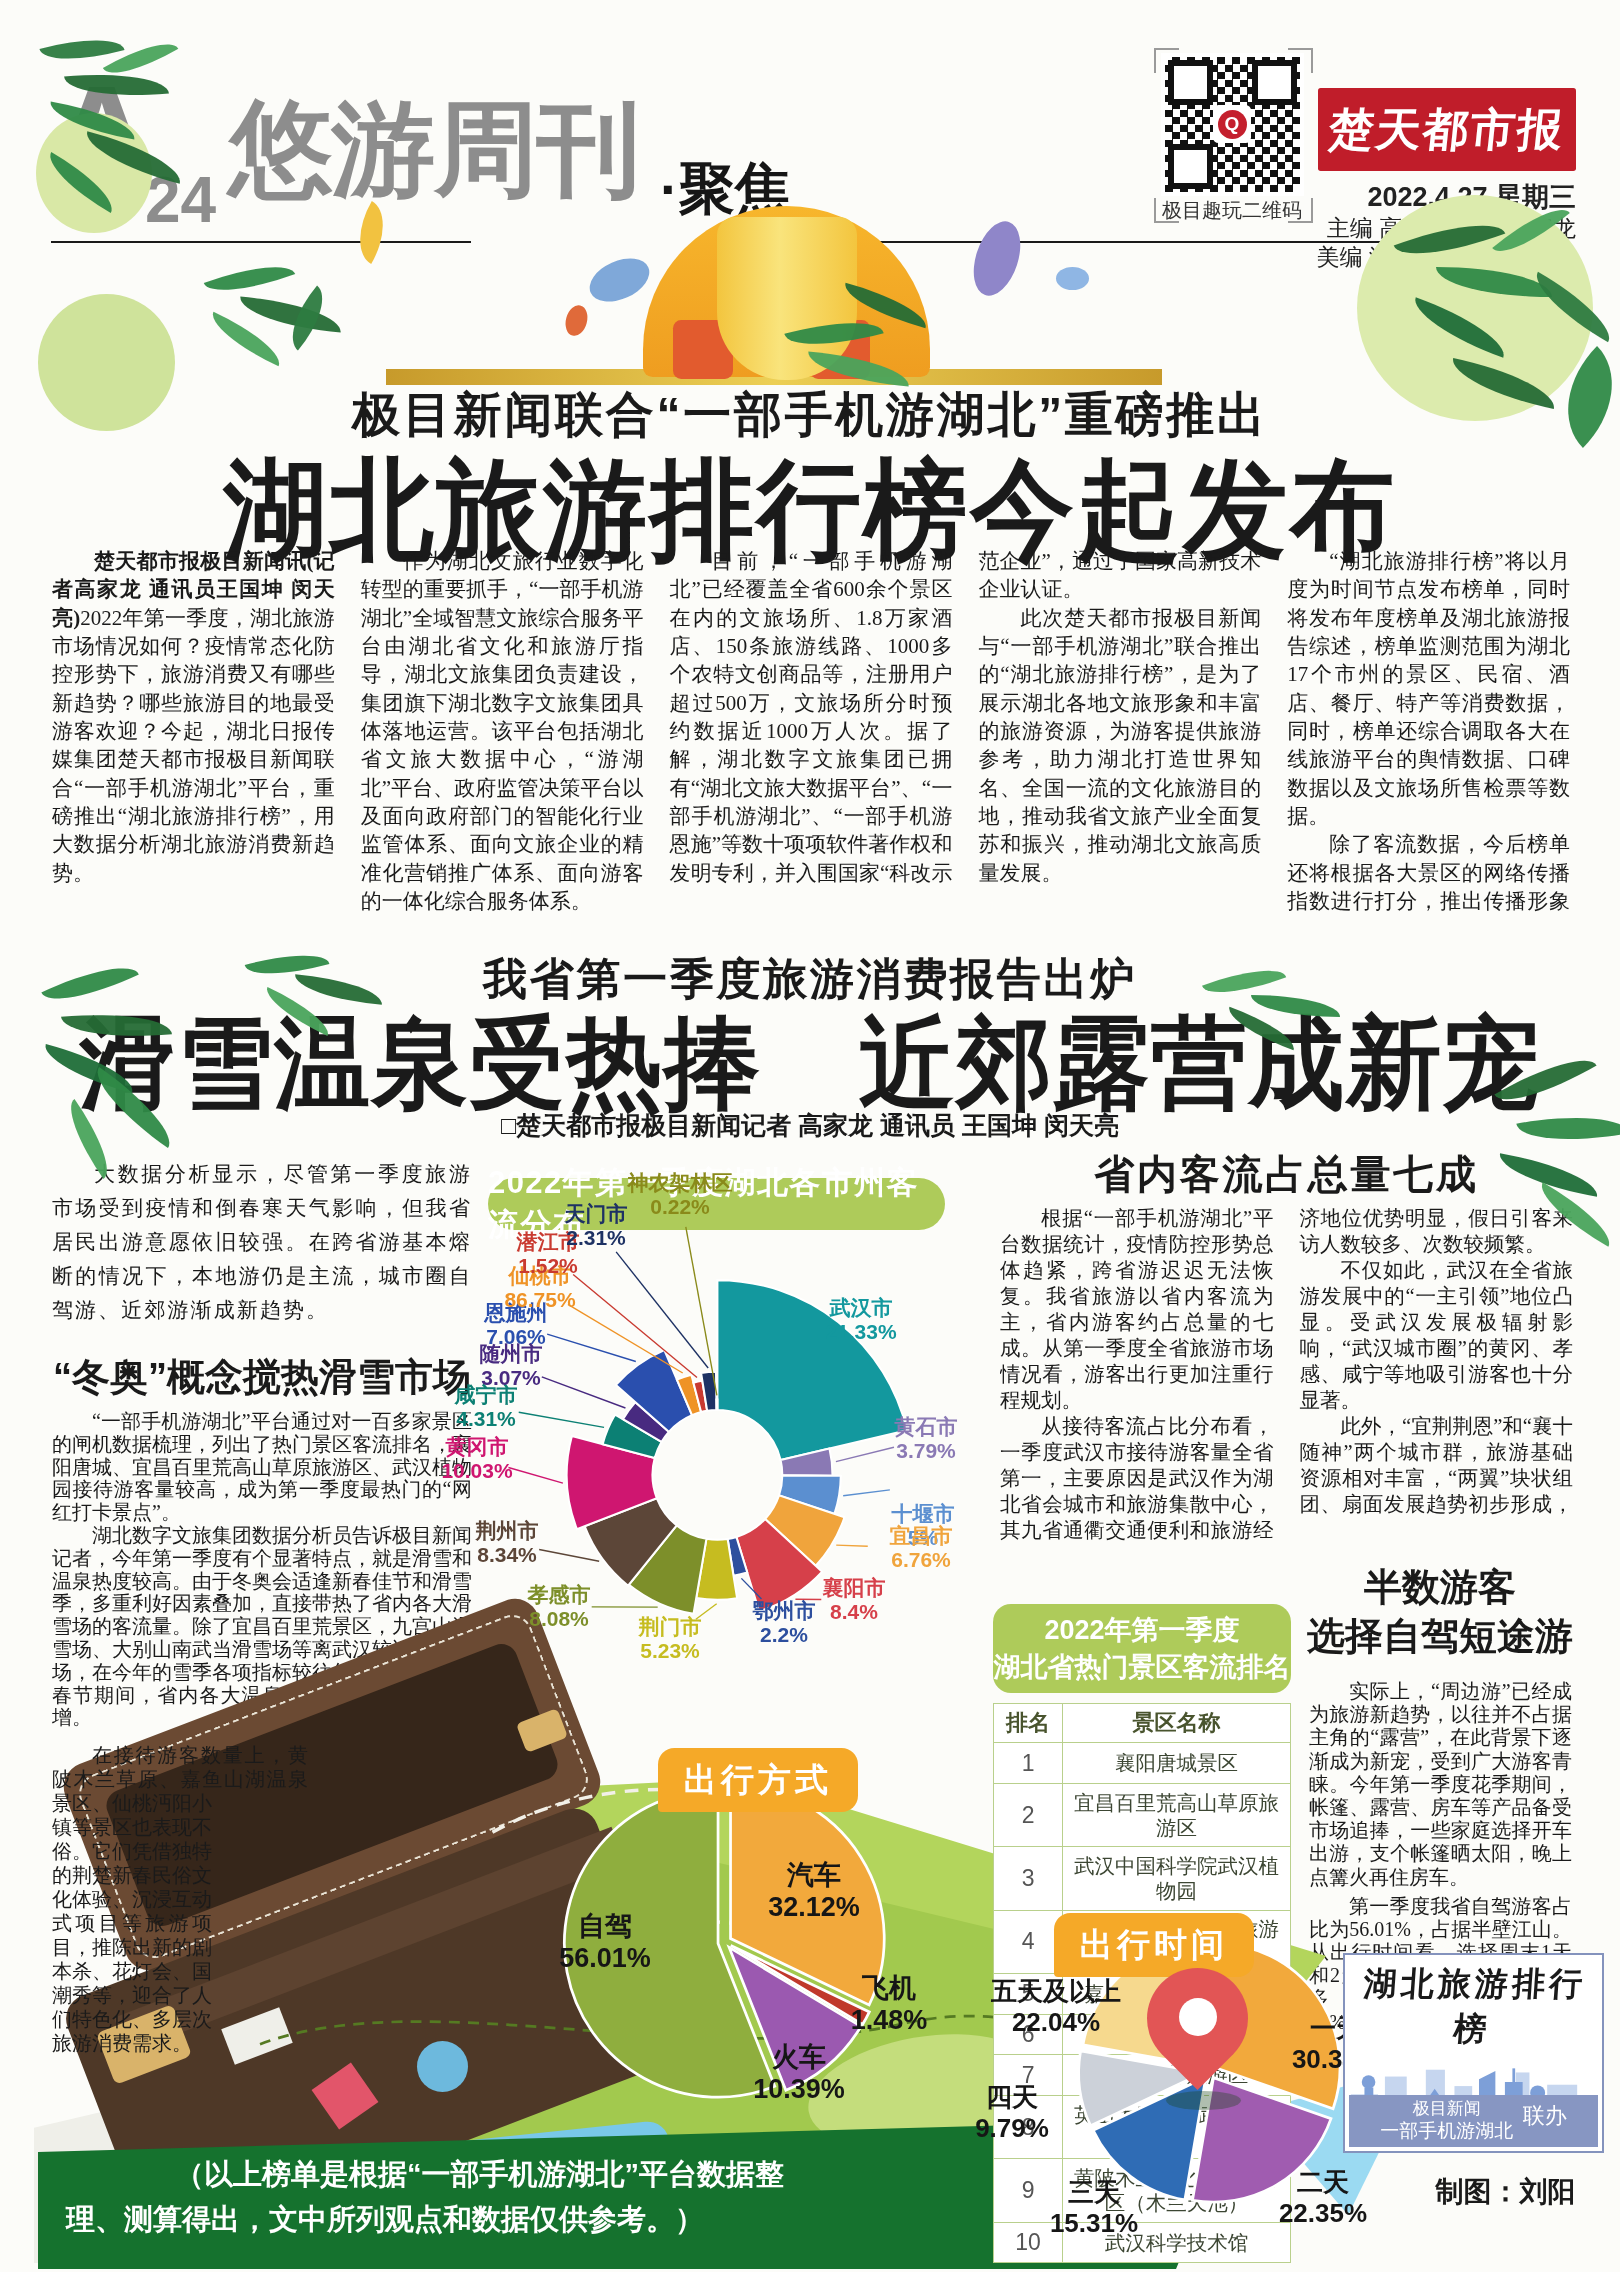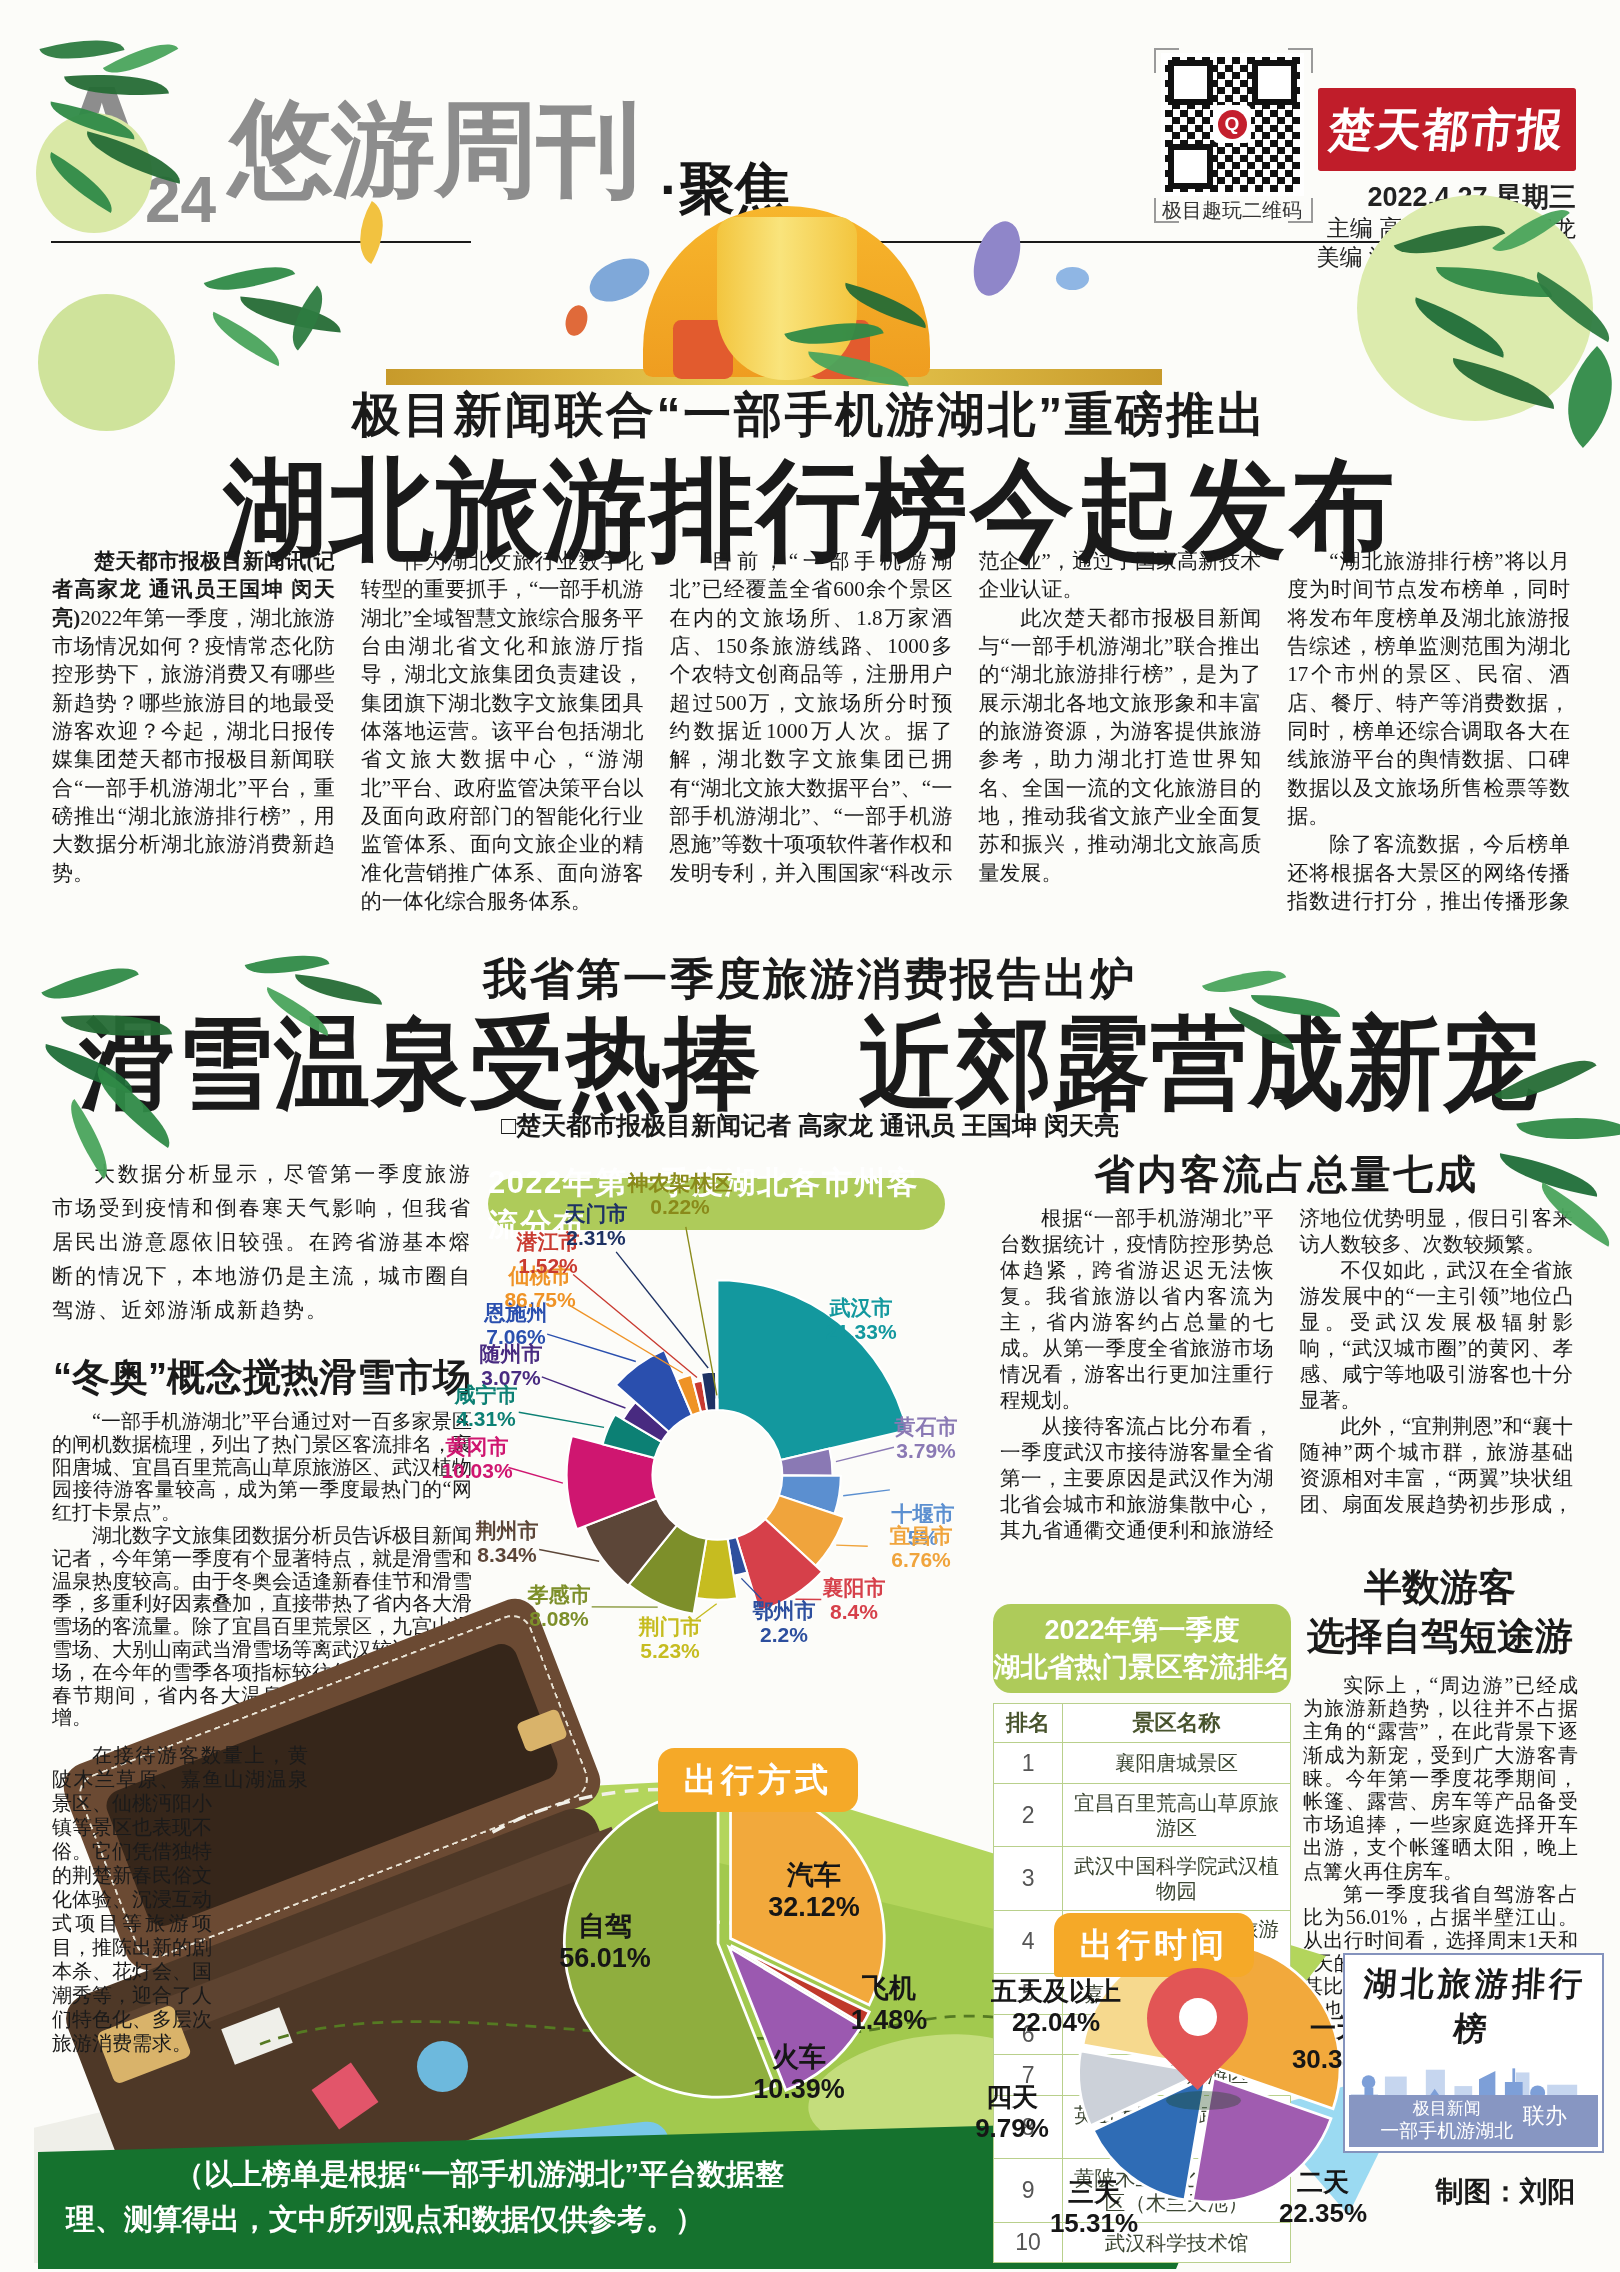--- a/index.html
+++ b/index.html
@@ -67,21 +67,21 @@
               font-weight:900;line-height:1.35;padding:8.2px 0}
   #hot-table table{margin-top:9.6px;width:100%;border-collapse:collapse;background:#fff;
                    font-size:20.5px;color:#3c4633}
   #hot-table th,#hot-table td{border:1.4px solid #b9d08c;text-align:center;padding:5.5px 4.1px;line-height:1.25}
   #hot-table th{font-size:22px;font-weight:700;color:#49542e}
   .rank-cell{font-size:23px;color:#555;width:60px}
   
   #s3-head{left:1304px;top:1563px;width:272px;font-size:38px;line-height:1.3}
   #s3-body{left:1303px;top:1674px;width:275px;font-family:"Liberation Serif",serif;font-size:20px;
            line-height:1.16;text-align:justify}
-  #s3-body p{margin:0;text-indent:2em}
+  #s3-body p{margin:6px;text-indent:2em}
   
   .pie-badge{background:#f5a928;border-radius:16.4px 16.4px 16.4px 4.1px;color:#fff;font-size:33px;font-weight:900;
              letter-spacing:4.1px;display:flex;align-items:center;justify-content:center;z-index:7}
   #badge-mode{left:658px;top:1748px;width:200px;height:64px}
   #badge-time{left:1054px;top:1913px;width:200px;height:64px}
   #pie-mode{left:472px;top:1737px;width:526px;height:465px;z-index:6}
   #pie-time{left:950px;top:1928px;width:602px;height:345px;z-index:6}
   .pie-wrap svg{position:absolute;left:0;top:0;overflow:visible}
   .pie-label{position:absolute;transform:translate(-50%,-50%);text-align:center;font-weight:900;
              color:#161616;line-height:1.2;white-space:nowrap;z-index:7}

